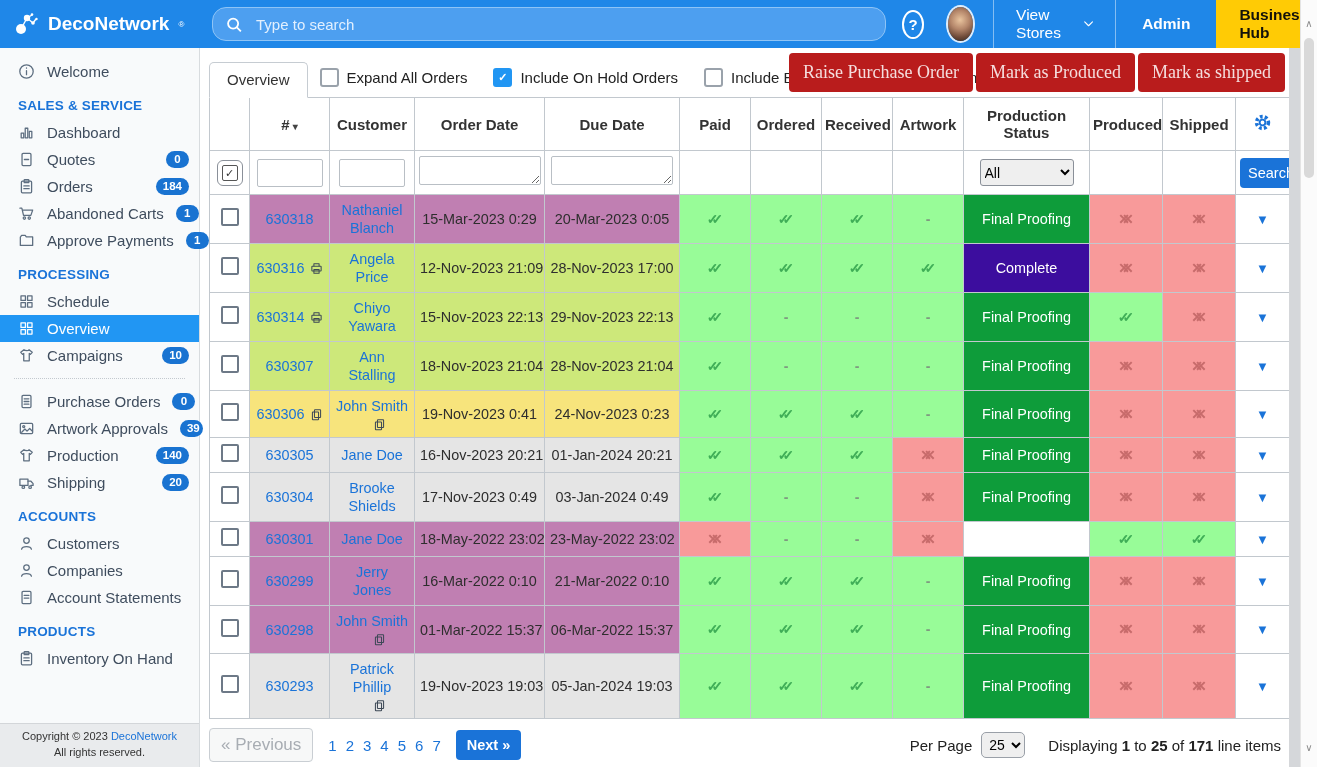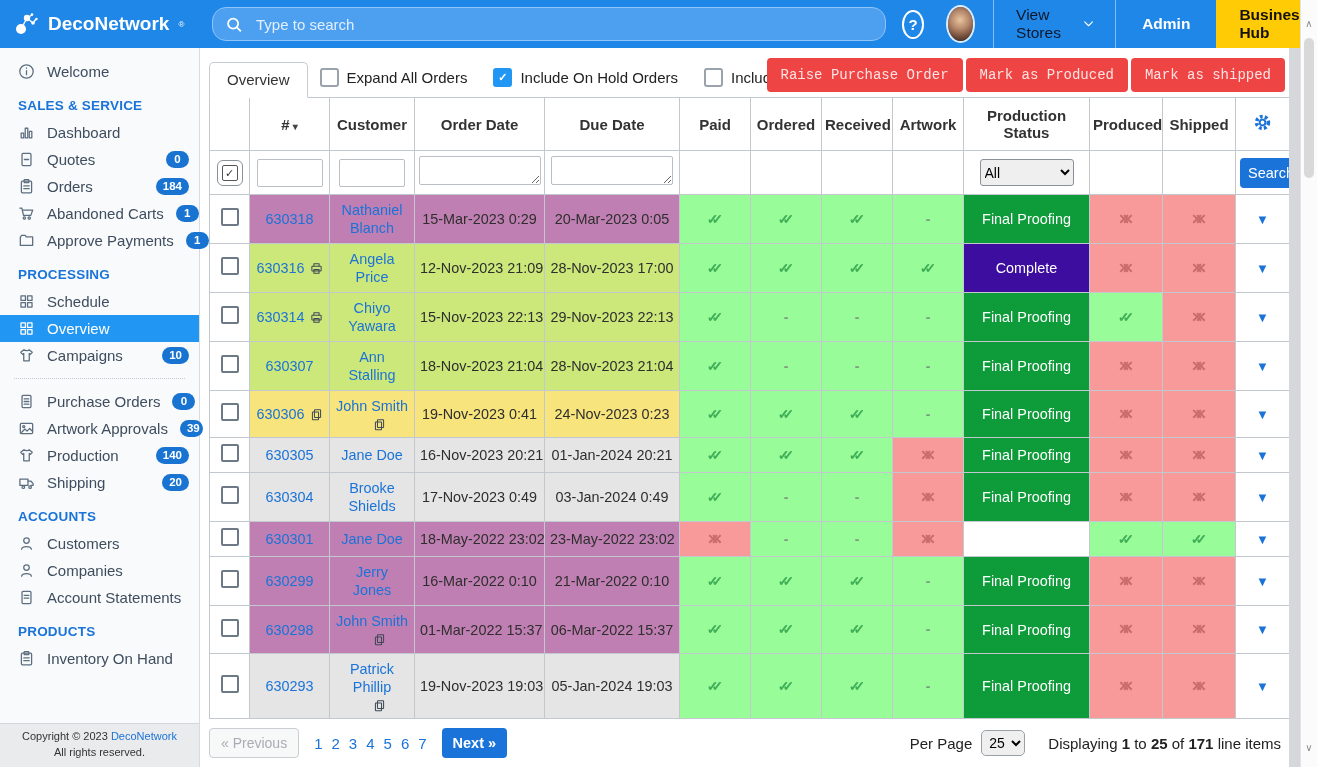--- a/index.html
+++ b/index.html
@@ -8,21 +8,21 @@
   
   .topbar{height:48px;width:1300px;background:#1f87e8;display:flex;align-items:center}
   .brand{width:196px;display:flex;align-items:center;gap:8px;padding-left:12px;color:#fff;font-size:19px;font-weight:bold;flex:none;cursor:pointer}
   .brand sup{font-size:8px;font-weight:normal;margin-left:1px}
   .search{flex:none;width:648px;height:32px;background:#4d9ff0;border:1px solid #8ec4f6;border-radius:14px;display:flex;align-items:center;gap:11px;padding:0 12px;margin-left:4px}
   .search input{background:transparent;border:none;outline:none;color:#fff;font-size:15px;width:100%;font-family:"Liberation Sans",sans-serif}
   .search input::placeholder{color:#eaf4ff;opacity:.95}
   .top-actions{display:flex;align-items:center;height:100%;margin-left:auto}
   .help{width:25px;height:25px;border:2px solid #fff;border-radius:50%;color:#fff;display:flex;align-items:center;justify-content:center;font-size:15px;font-weight:bold;margin:0 24px 0 16px;cursor:pointer}
   .avatar{width:34px;height:34px;border-radius:50%;background:radial-gradient(circle at 48% 38%,#e9c49e 0%,#b4866a 38%,#6e4a38 70%,#2b211b 100%);box-shadow:0 0 0 2px rgba(255,255,255,.85);margin-right:20px;cursor:pointer}
-  .view-stores{display:flex;align-items:center;gap:10px;color:#0f172a;font-size:15.5px;padding:0 22px;height:100%;border-left:1px solid rgba(255,255,255,.45);cursor:pointer}
+  .view-stores{display:flex;align-items:center;gap:10px;color:#ffffff;font-size:15.5px;padding:0 22px;height:100%;border-left:1px solid rgba(255,255,255,.45);cursor:pointer}
   .admin-tab{display:flex;align-items:center;color:#fff;font-size:15.5px;font-weight:bold;padding:0 26px;height:100%;border-left:1px solid rgba(255,255,255,.45);cursor:pointer}
   .bhub-tab{display:flex;align-items:center;background:#ffcb05;color:#14120a;font-size:15.5px;font-weight:bold;padding:0 23px;height:100%;cursor:pointer}
   
   .app-body{display:flex;height:719px;width:1300px}
   
   .sidebar{width:200px;flex:none;background:#f8fafb;border-right:1px solid #d8dcdf;position:relative;font-size:15px;color:#3f4d5e;padding-top:10px;box-sizing:border-box}
   .side-item{display:flex;align-items:center;gap:12px;padding:4px 8px 4px 18px;cursor:pointer;line-height:19px}
   .side-item .lbl{white-space:nowrap}
   .sic{width:17px;height:17px;flex:none}
   .sic *{stroke:#5d6e80;fill:none;stroke-width:1.2;stroke-linecap:round;stroke-linejoin:round}
@@ -36,21 +36,21 @@
   
   .main{width:1089px;box-sizing:border-box;background:#fff;padding:9px 0 0 9px;display:flex;flex-direction:column}
   .toolbar{position:relative;display:flex;align-items:flex-end;height:40px;flex:none}
   .tab{position:relative;z-index:2;background:#fff;border:1px solid #c6ccd2;border-bottom:1px solid #fff;border-radius:5px 5px 0 0;padding:8px 17px 9px;font-size:15px;color:#333;margin-bottom:-1px;cursor:pointer}
   .chkrow{display:flex;gap:26px;align-items:center;margin:0 0 10px 12px;flex:1;overflow:hidden;white-space:nowrap}
   .chk{display:inline-flex;align-items:center;gap:8px;font-size:15px;color:#222;flex:none;cursor:pointer}
   .box{width:15px;height:15px;border:2px solid #9aa2ab;border-radius:3px;background:#fff;display:inline-flex;align-items:center;justify-content:center;flex:none}
   .box.on{background:#2196f3;border-color:#2196f3}
   .box.on::after{content:"✓";color:#fff;font-size:11px;font-weight:bold}
   .tb-buttons{position:absolute;right:4px;bottom:5px;display:flex;gap:3px;z-index:3}
-  .tb-buttons button{background:#ef4444;color:rgba(255,255,255,.85);border:none;border-radius:4px;padding:9px 14px;font-size:14px;font-family:Liberation Mono, monospace;cursor:default}
+  .tb-buttons button{background:#b91c1c;color:rgba(255,255,255,.85);border:none;border-radius:4px;padding:9px 14px;font-size:18px;font-family:Liberation Serif, serif;cursor:default}
   
   table.orders{width:1080px;border-collapse:collapse;table-layout:fixed;flex:none}
   .orders th,.orders td{border:1px solid #c2c8ce;box-sizing:border-box}
   .orders thead tr.head th{font-size:15px;color:#333;font-weight:bold;padding:9px 3px;text-align:center;background:#fff}
   .orders thead th.link{color:#1a73d8;cursor:pointer}
   .sortcaret{font-size:10px;color:#444;margin-left:3px}
   .gearcell{text-align:center;cursor:pointer}
   tr.filter td{padding:5px 4px;text-align:center;background:#fff}
   .flt{width:56px;height:24px;border:1px solid #b9bfc5;border-radius:2px;font-family:"Liberation Sans",sans-serif;font-size:13px;padding:1px 4px;box-sizing:content-box}
   textarea.flt{width:112px;height:25px;resize:both;overflow:hidden}
@@ -77,21 +77,21 @@
   td.ps{font-size:14.6px}
   td.ps.green{background:#0e9c3a;color:#fff}
   td.ps.purple{background:#3c0d9e;color:#fff}
   .actcell{background:#fff}
   .tri{color:#1a73d8;font-size:13px;cursor:pointer}
   svg.cell-ic{width:13px;height:13px;vertical-align:-2px;margin-left:5px}
   svg.cell-ic *{stroke:#3c4856;fill:none;stroke-width:1.1;stroke-linejoin:round}
   .custic{display:block;margin:2px 0 0 10px;line-height:1}
   
   .pager{display:flex;align-items:center;margin-top:9px;padding-right:8px;flex:none}
-  .prev{background:#f7f8f8;border:1px solid #c9ced3;color:#a8adb3;border-radius:4px;padding:6px 11px;font-size:14px;font-family:"Liberation Sans",sans-serif}
+  .prev{background:#f7f8f8;border:1px solid #c9ced3;color:#a8adb3;border-radius:4px;padding:6px 11px;font-size:17px;font-family:"Liberation Sans",sans-serif}
   .pages{display:flex;gap:9px;margin:0 15px;font-size:15px}
   .pages a{color:#1a73d8}
   .next{background:#1a73d8;border:none;color:#fff;border-radius:4px;padding:7px 11px;font-size:14.5px;font-weight:bold;font-family:"Liberation Sans",sans-serif;cursor:pointer}
   .pager-right{margin-left:auto;display:flex;align-items:center;gap:9px;font-size:15px;color:#222}
   select.pp{border:1px solid #9aa0a8;border-radius:5px;padding:3px 3px;font-size:14px;font-family:"Liberation Sans",sans-serif}
   .summary{margin-left:14px}
   .bottom-strip{flex:1;background:#edeff1;margin-left:-9px;margin-top:9px}
   
   .right-gutter{width:11px;background:#d5d7da;margin-top:0}
   .win-scrollbar{position:absolute;right:0;top:0;width:17px;height:767px;background:#fbfbfb;border-left:1px solid #e4e4e4;box-sizing:border-box;z-index:6;cursor:pointer}

